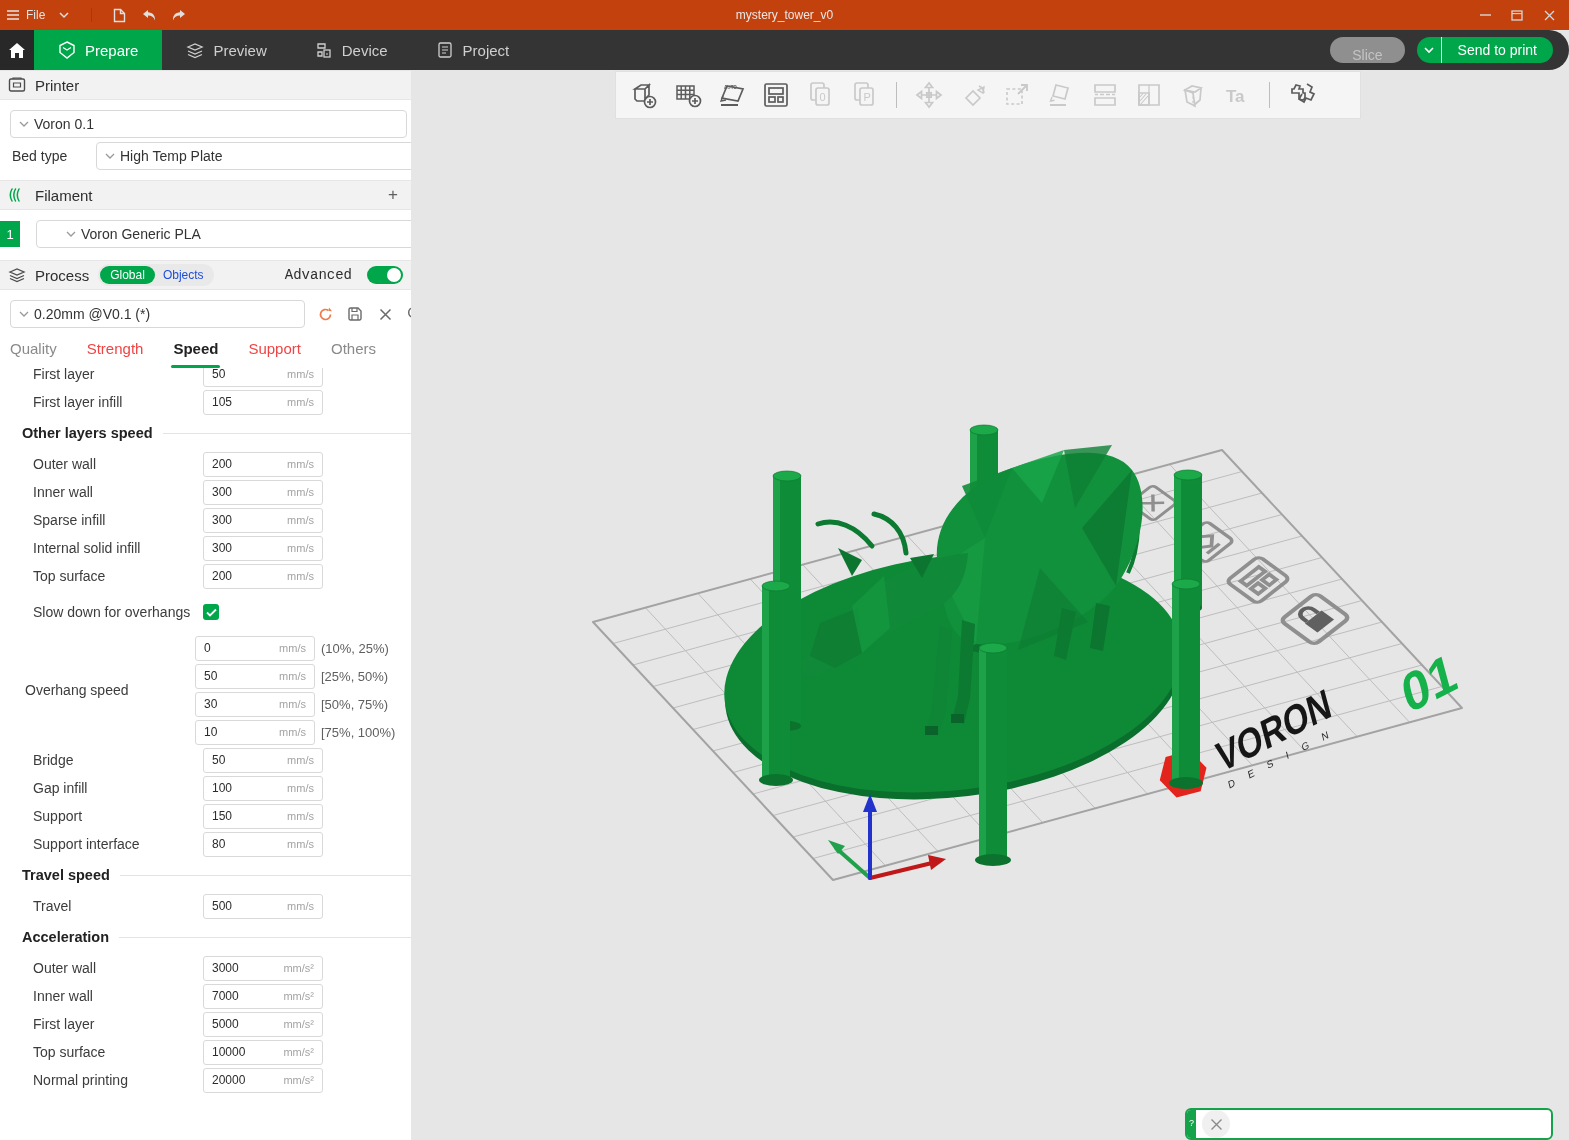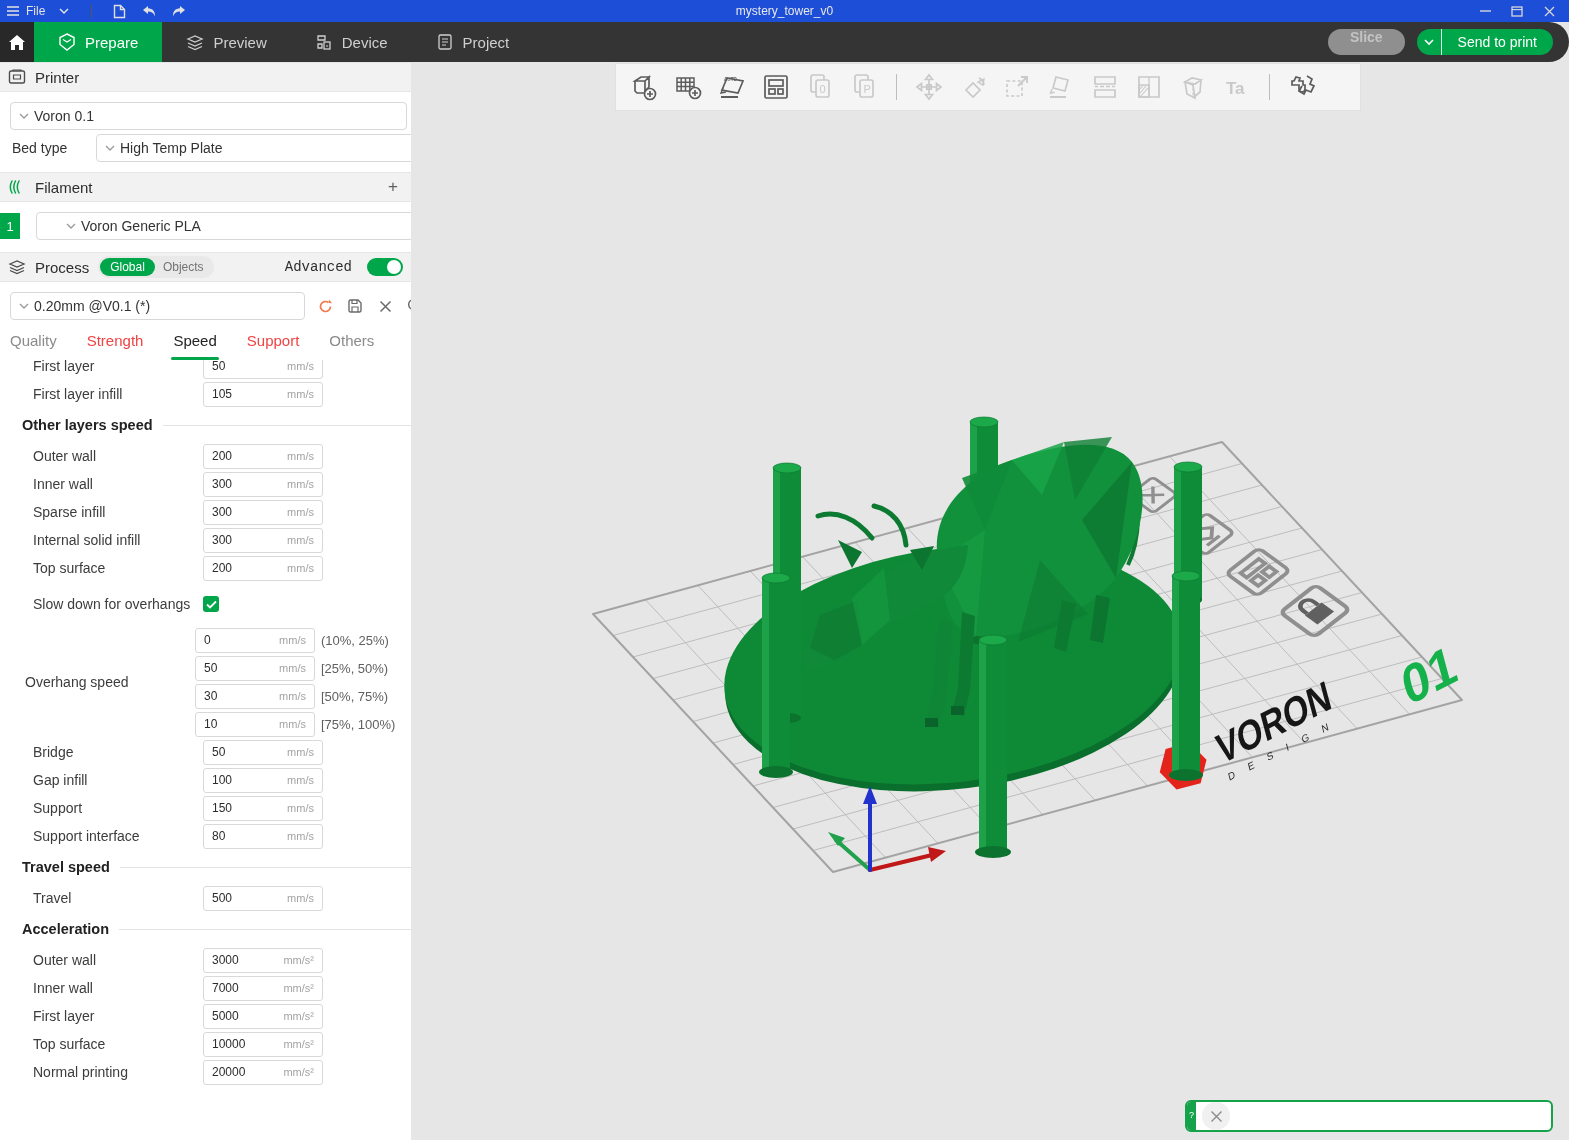--- a/index.html
+++ b/index.html
@@ -1,34 +1,34 @@
 <!DOCTYPE html>
 <html><head>
 <meta charset="utf-8">
 <style>
   * { margin:0; padding:0; box-sizing:border-box; }
   html,body { width:1569px; height:1140px; overflow:hidden; font-family:"Liberation Sans",sans-serif; background:#e6e6e6; }
 
   
-  .titlebar { height:22px; background:#1d4ed8; display:flex; align-items:center; color:#d8d8d8; font-size:12px; position:relative; }
+  .titlebar { height:30px; background:#c2410c; display:flex; align-items:center; color:#d8d8d8; font-size:12px; position:relative; }
   .tb-left { display:flex; align-items:center; gap:8px; padding-left:6px; height:100%; }
   .menu-btn { display:flex; align-items:center; gap:6px; color:#e3e3e3; }
   .tb-sep { width:1px; height:14px; background:#555; margin:0 8px; }
   .tb-ic { width:22px; height:18px; display:flex; align-items:center; justify-content:center; color:#e0e0e0; }
   .tb-title { position:absolute; left:0; right:0; text-align:center; color:#e8e8e8; font-size:12px; pointer-events:none; }
   .tb-win { margin-left:auto; display:flex; align-items:center; gap:4px; padding-right:6px; z-index:2; }
   .win-btn { width:28px; height:18px; display:flex; align-items:center; justify-content:center; color:#d8d8d8; }
 
   
   .tabbar { height:40px; background:#343434; display:flex; align-items:stretch;border-radius:20px; }
   .home-tab { width:34px; background:#282828; display:flex; align-items:center; justify-content:center; color:#fff; }
   .tab { display:flex; align-items:center; gap:9px; padding:0 24px; color:#cfcfcf; font-size:15px; }
   .tab.active { background:#00a64a; color:#fff; }
   .tabbar-actions { margin-left:auto; display:flex; align-items:center; gap:12px; padding-right:16px; }
-  .slice-btn { height:26px; padding:0 22px; border-radius:13px; background:#8f8f8f; color:#c3c3c3; font-size:14px; display:flex; align-items:flex-start;font-weight:bold; }
+  .slice-btn { height:26px; padding:0 22px; border-radius:13px; background:#8f8f8f; color:#c3c3c3; font-size:14px; display:flex; align-items:flex-end; }
   .send-group { display:flex; align-items:stretch; height:26px; border-radius:13px; overflow:hidden; background:#00a64a; }
   .send-caret { width:25px; display:flex; align-items:center; justify-content:center; color:#fff; border-right:1px solid rgba(255,255,255,.85); }
   .send-btn { padding:0 16px; color:#fff; font-size:14px; display:flex; align-items:center; }
 
   
   .main { position:relative; height:1078px; }
   .sidebar { position:absolute; left:0; top:0; width:480px; height:100%; background:#fff; border-right:7px solid #14b8a6; }
   .viewport { position:absolute; left:411px; top:0; right:0; bottom:0; background:#e6e6e6; }
 
   
@@ -42,33 +42,33 @@
   .printer-row { margin:10px 0 4px; gap:8px; }
   .printer-row .select { flex:1; }
   .bed-row { margin:4px 0 10px; gap:0; }
   .bed-label { width:86px; font-size:14px; color:#333; padding-left:2px; }
   .bed-row .select { flex:1; }
   .fil-row { margin:10px 0 12px; gap:8px; padding-left:0; }
   .fil-badge { width:20px; height:26px; background:#00a64a; color:#fff; font-size:13px; display:flex; align-items:center; justify-content:center; }
   .fil-row .select { flex:1; margin-left:8px;padding-left:29px; }
   .scope-pill { background:#e9e9e9; border-radius:12px; display:flex; align-items:center; padding:2px; font-size:12px; }
   .scope-on { background:#00a64a; color:#fff; border-radius:10px; padding:2px 10px; }
-  .scope-off { color:#737373; padding:2px 8px; }
+  .scope-off { color:#1d4ed8; padding:2px 8px; }
   .adv-label { font-size:14px; color:#2e2e2e; margin-left:14px;font-family:Liberation Mono, monospace; }
   .toggle { width:36px; height:18px; border-radius:9px; background:#00a64a; position:relative; margin-left:6px; }
   .toggle .knob { position:absolute; right:2px; top:2px; width:14px; height:14px; border-radius:50%; background:#fff; }
   .profile-row { margin:10px 0 6px; gap:10px; }
   .profile-row .select { width:295px; }
   .prof-ic { width:20px; height:20px; display:flex; align-items:center; justify-content:center; color:#6a6a6a; }
   .prof-ic.orange { color:#f07a4a; }
 
   .param-tabs { display:flex; gap:30px; padding:6px 0 0 10px; height:34px; }
   .ptab { font-size:15px; color:#8a8a8a; padding-bottom:7px; position:relative; }
   .ptab.modified { color:#ef4444; }
-  .ptab.active { color:#222; font-weight:normal; }
+  .ptab.active { color:#222; font-weight:bold; }
   .ptab.active::after { content:""; position:absolute; left:-2px; right:-2px; bottom:0; height:3px; background:#00a64a; border-radius:2px; }
 
   .settings-wrap { position:relative; height:calc(100% - 330px); overflow:hidden; }
   .settings { margin-top:-8px;padding-left:25px; }
   .srow { display:flex; align-items:center; height:28px; padding-left:8px; }
   .srow-label { flex:0 0 170px; font-size:14px; color:#3c3c3c; line-height:1.15; }
   .vbox { width:120px; height:25px; border:1px solid #d9d9d9; border-radius:3px; background:#fff; display:flex; align-items:center; justify-content:space-between; padding:0 8px; }
   .vval { font-size:12px; color:#2c2c2c; }
   .vunit { font-size:11px; color:#a3a3a3; }
   .vnote { margin-left:6px; font-size:13px; color:#5f5f5f; }

